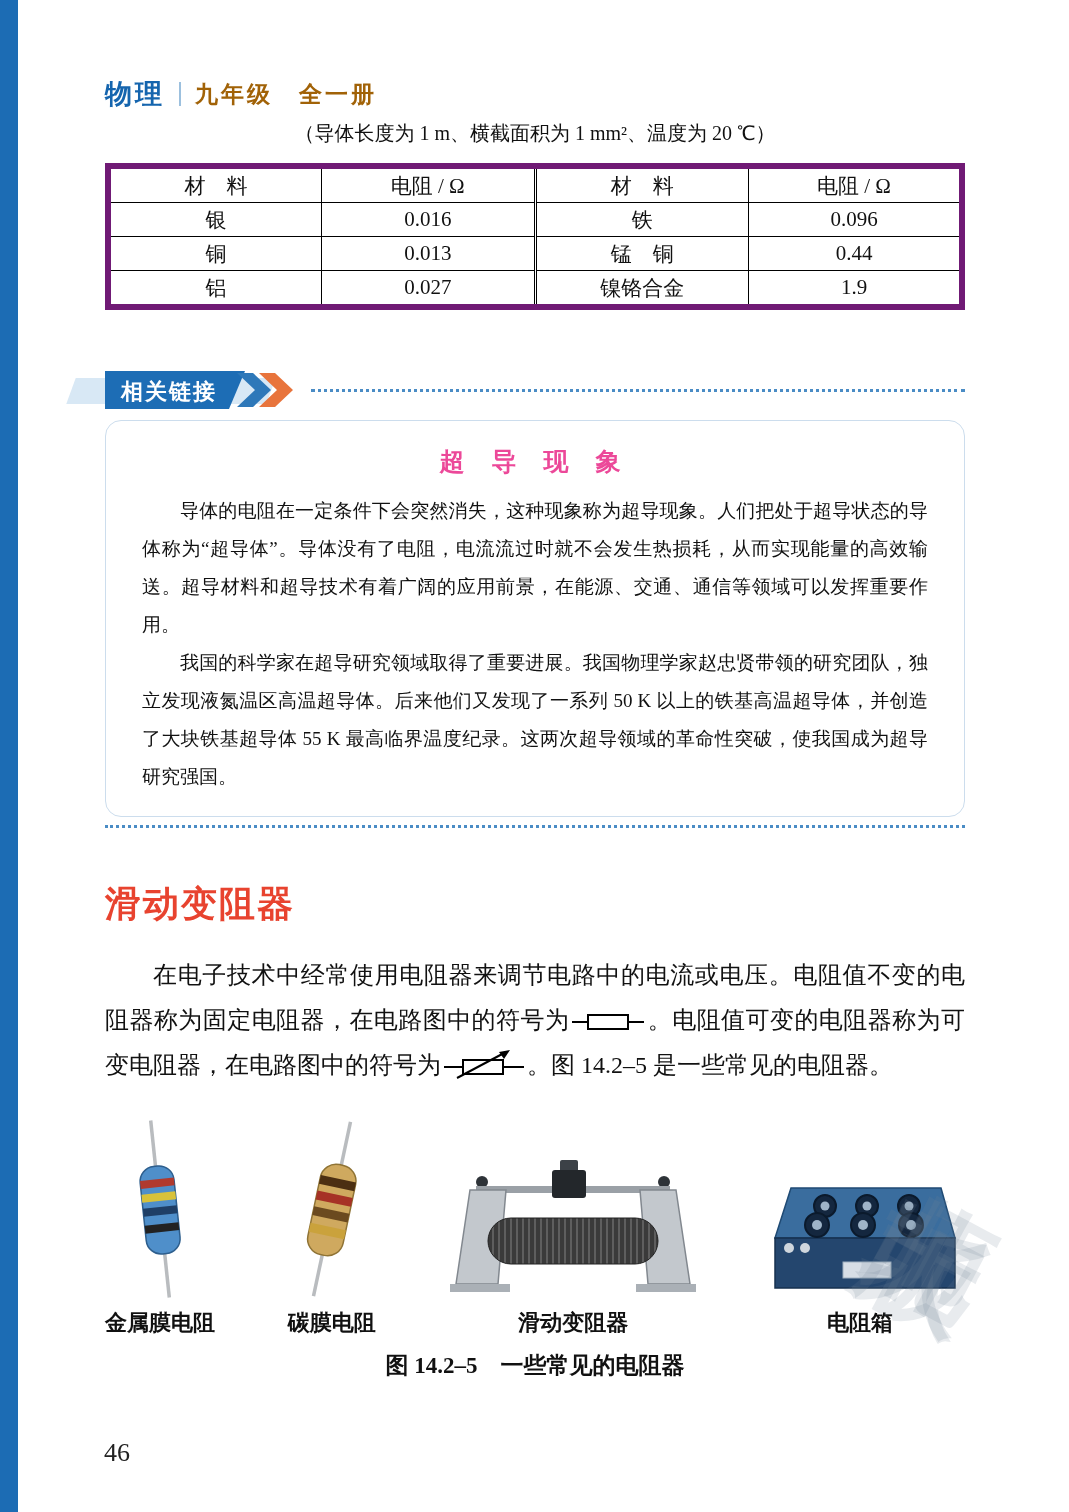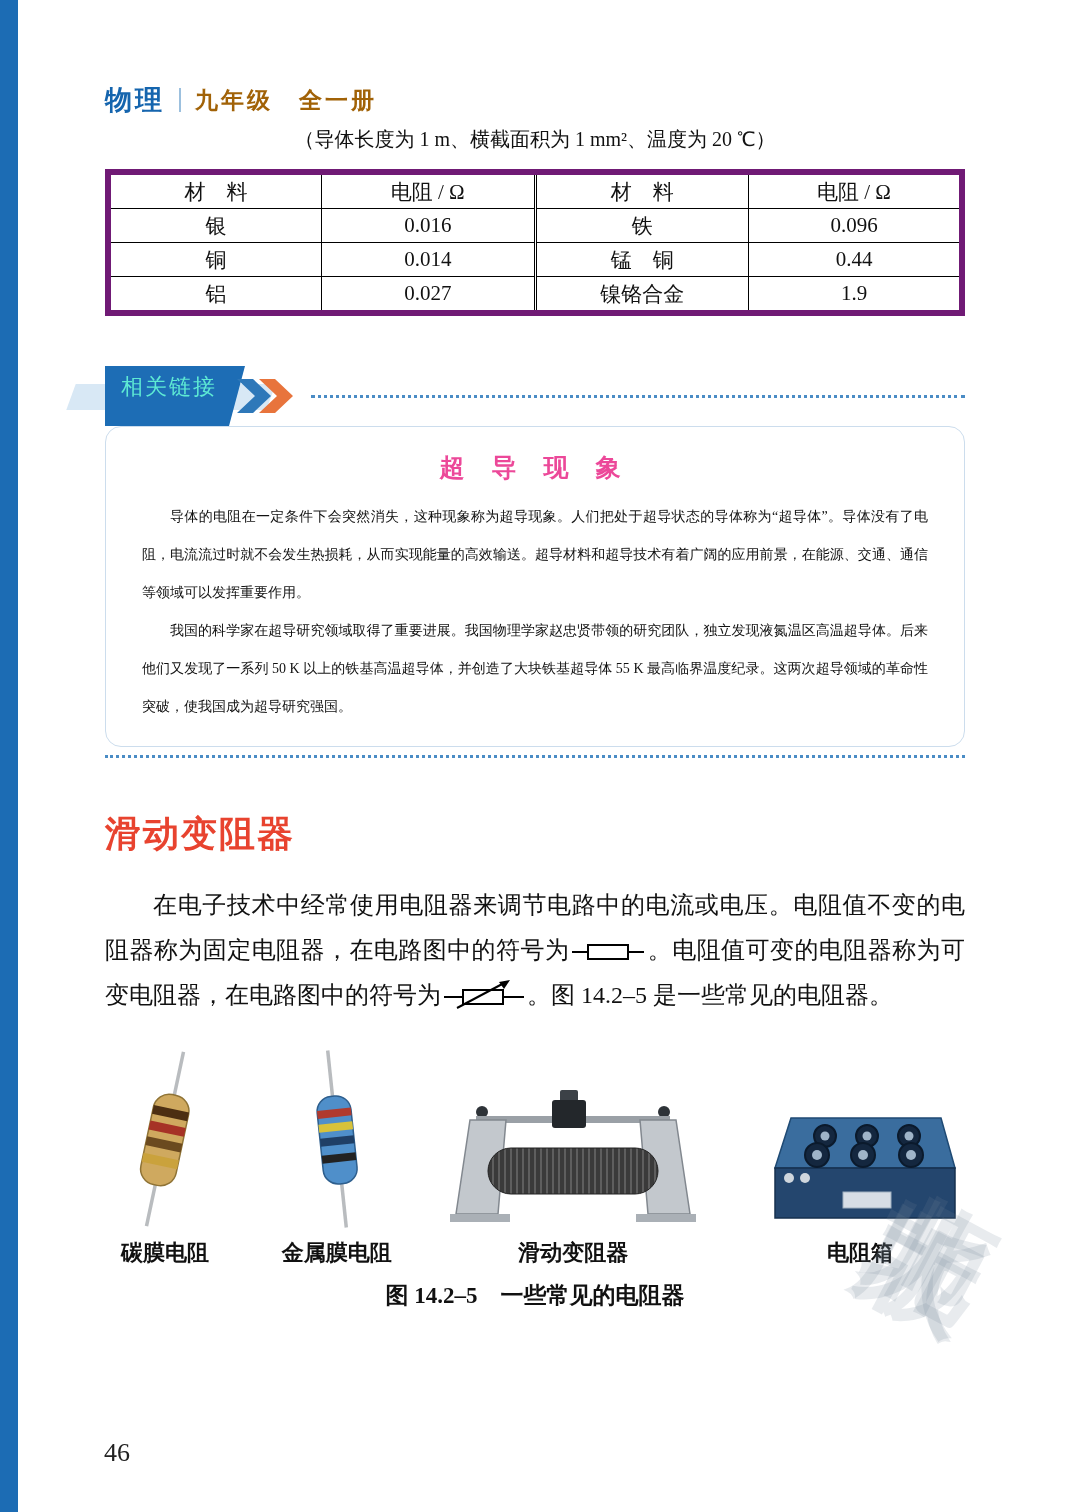--- a/index.html
+++ b/index.html
@@ -1,48 +1,48 @@
 <!DOCTYPE html>
 <html><head>
 <meta charset="utf-8">
 <style>
   html,body { margin:0; padding:0; background:#ffffff; }
   .page {
     position:relative; width:1069px; height:1512px; background:#ffffff;
     overflow:hidden; font-family:"Liberation Serif", serif; color:#111;
   }
   .edge-stripe { position:absolute; left:0; top:0; width:18px; height:1512px; background:#1c6cb4; }
-  .content { position:relative; margin:18px 104px 0 105px; }
+  .content { position:relative; margin:12px 104px 0 105px; }
 
   
   .pg-header { display:flex; align-items:center; gap:14px; padding-top:64px; font-family:"Liberation Sans", sans-serif; }
   .subject { font-size:27px; font-weight:bold; color:#1565ae; letter-spacing:3px; }
   .hdr-div { width:2px; height:24px; background:#9cc0de; }
   .course { font-size:23px; font-weight:bold; color:#a16207; letter-spacing:3px; }
 
   
   .tbl-title { margin-top:70px; text-align:center; font-size:24px; font-weight:bold; }
   .tbl-sub { margin-top:8px; text-align:center; font-size:20px; }
   table.res { width:100%; margin-top:16px; border-collapse:collapse; font-size:21px; border:6px solid #701a75; }
   .res th, .res td { border:1px solid #000; height:33px; text-align:center; font-weight:normal; padding:0; }
   .res th:nth-child(2), .res td:nth-child(2) { border-right:3px double #000; }
 
   
   .rel { margin-top:60px; }
   .badge-row { position:relative; display:flex; align-items:center; height:40px; }
   .badge-bg { position:absolute; left:-34px; top:8px; width:200px; height:26px; background:#d8e8f5; transform:skewX(-20deg); }
-  .ribbon { position:relative; z-index:1; background:#1d6db5; color:#5eead4; font-family:"Liberation Sans", sans-serif;
-    font-weight:normal; font-size:22px; letter-spacing:2px; padding:6px 28px 24px 16px;
+  .ribbon { position:relative; z-index:1; background:#1d6db5; color:#ffffff; font-family:"Liberation Sans", sans-serif;
+    font-weight:bold; font-size:22px; letter-spacing:2px; padding:6px 28px 2px 16px;
     clip-path:polygon(0 0,100% 0,calc(100% - 16px) 100%,0 100%); }
   .chev { position:relative; z-index:1; margin-left:-8px; }
   .dot-line { flex:1; border-top:3px dotted #4a8cc5; margin-left:10px; height:0; }
   .rel-box { margin-top:10px; border:1px solid #ccdded; border-radius:16px; padding:18px 36px 20px; }
   .rel-title { text-align:center; color:#ec4899; font-family:"Liberation Sans", sans-serif; font-weight:bold;
     font-size:25px; letter-spacing:10px; margin:6px 0 14px; }
-  .rel-p { font-size:14px; line-height:38px; text-indent:2em; text-align:justify; margin:0; }
+  .rel-p { font-size:19px; line-height:38px; text-indent:2em; text-align:justify; margin:0; }
   .dot-bottom { border-top:3px dotted #4a8cc5; margin-top:8px; }
 
   
   .sec-head { margin-top:52px; color:#e8432f; font-family:"Liberation Sans", sans-serif; font-weight:bold;
     font-size:36px; letter-spacing:2px; }
   .body-p { margin-top:24px; font-size:24px; line-height:45px; text-indent:2em; text-align:justify; }
   .sym { display:inline-block; vertical-align:-6px; margin:0 3px; }
 
   
   .fig { margin-top:30px; }
@@ -83,21 +83,21 @@
       </thead>
       <tbody>
         <tr>
           <td>银</td>
           <td>0.016</td>
           <td>铁</td>
           <td>0.096</td>
         </tr>
         <tr>
           <td>铜</td>
-          <td>0.014</td>
+          <td>0.013</td>
           <td>锰　铜</td>
           <td>0.44</td>
         </tr>
         <tr>
           <td>铝</td>
           <td>0.027</td>
           <td>镍铬合金</td>
           <td>1.9</td>
         </tr>
       </tbody>
@@ -132,47 +132,47 @@
           <rect x="19" y="13" width="40" height="14" fill="none" stroke="#000" stroke-width="2"></rect>
           <line x1="59" y1="20" x2="80" y2="20" stroke="#000" stroke-width="2"></line>
           <line x1="13" y1="31" x2="62" y2="5" stroke="#000" stroke-width="2"></line>
           <polygon points="66,3 55,5 60,12" fill="#000"></polygon>
         </svg><span>。图 14.2–5 是一些常见的电阻器。</span></p>
 
     <div class="fig">
       <div class="fig-row">
 
         <div class="fig-item">
+          <svg width="110" height="182" viewBox="0 0 110 182">
+            <g transform="rotate(-6 55 91)">
+              <line x1="55" y1="2" x2="55" y2="50" stroke="#b9bcbf" stroke-width="3.5"></line>
+              <line x1="55" y1="134" x2="55" y2="180" stroke="#b9bcbf" stroke-width="3.5"></line>
+              <rect x="38" y="48" width="34" height="88" rx="15" fill="#4f8fca" stroke="#2d5e8d" stroke-width="1.5"></rect>
+              <rect x="38" y="61" width="34" height="8" fill="#b03a2e"></rect>
+              <rect x="38" y="75" width="34" height="8" fill="#d8c23a"></rect>
+              <rect x="38" y="89" width="34" height="8" fill="#1f3f66"></rect>
+              <rect x="38" y="106" width="34" height="8" fill="#222222"></rect>
+            </g>
+          </svg>
+          <div class="fig-label">金属膜电阻</div>
+        </div>
+
+        <div class="fig-item">
           <svg width="120" height="182" viewBox="0 0 120 182">
             <g transform="rotate(12 60 91)">
               <line x1="60" y1="2" x2="60" y2="48" stroke="#b9bcbf" stroke-width="3.5"></line>
               <line x1="60" y1="136" x2="60" y2="180" stroke="#b9bcbf" stroke-width="3.5"></line>
               <rect x="42" y="46" width="36" height="92" rx="16" fill="#cfa95f" stroke="#8f7335" stroke-width="1.5"></rect>
               <rect x="42" y="60" width="36" height="9" fill="#4c2f12"></rect>
               <rect x="42" y="76" width="36" height="9" fill="#a63226"></rect>
               <rect x="42" y="92" width="36" height="9" fill="#6b4a1f"></rect>
               <rect x="42" y="109" width="36" height="9" fill="#caa23c"></rect>
             </g>
           </svg>
           <div class="fig-label">碳膜电阻</div>
-        </div>
-
-        <div class="fig-item">
-          <svg width="110" height="182" viewBox="0 0 110 182">
-            <g transform="rotate(-6 55 91)">
-              <line x1="55" y1="2" x2="55" y2="50" stroke="#b9bcbf" stroke-width="3.5"></line>
-              <line x1="55" y1="134" x2="55" y2="180" stroke="#b9bcbf" stroke-width="3.5"></line>
-              <rect x="38" y="48" width="34" height="88" rx="15" fill="#4f8fca" stroke="#2d5e8d" stroke-width="1.5"></rect>
-              <rect x="38" y="61" width="34" height="8" fill="#b03a2e"></rect>
-              <rect x="38" y="75" width="34" height="8" fill="#d8c23a"></rect>
-              <rect x="38" y="89" width="34" height="8" fill="#1f3f66"></rect>
-              <rect x="38" y="106" width="34" height="8" fill="#222222"></rect>
-            </g>
-          </svg>
-          <div class="fig-label">金属膜电阻</div>
         </div>
 
 
         <div class="fig-item">
           <svg width="250" height="142" viewBox="0 0 250 142">
             <defs>
               <pattern id="coil" width="6" height="46" patternUnits="userSpaceOnUse">
                 <rect width="6" height="46" fill="#3a3a3a"></rect>
                 <line x1="3" y1="0" x2="3" y2="46" stroke="#6a6a6a" stroke-width="1.5"></line>
               </pattern>

